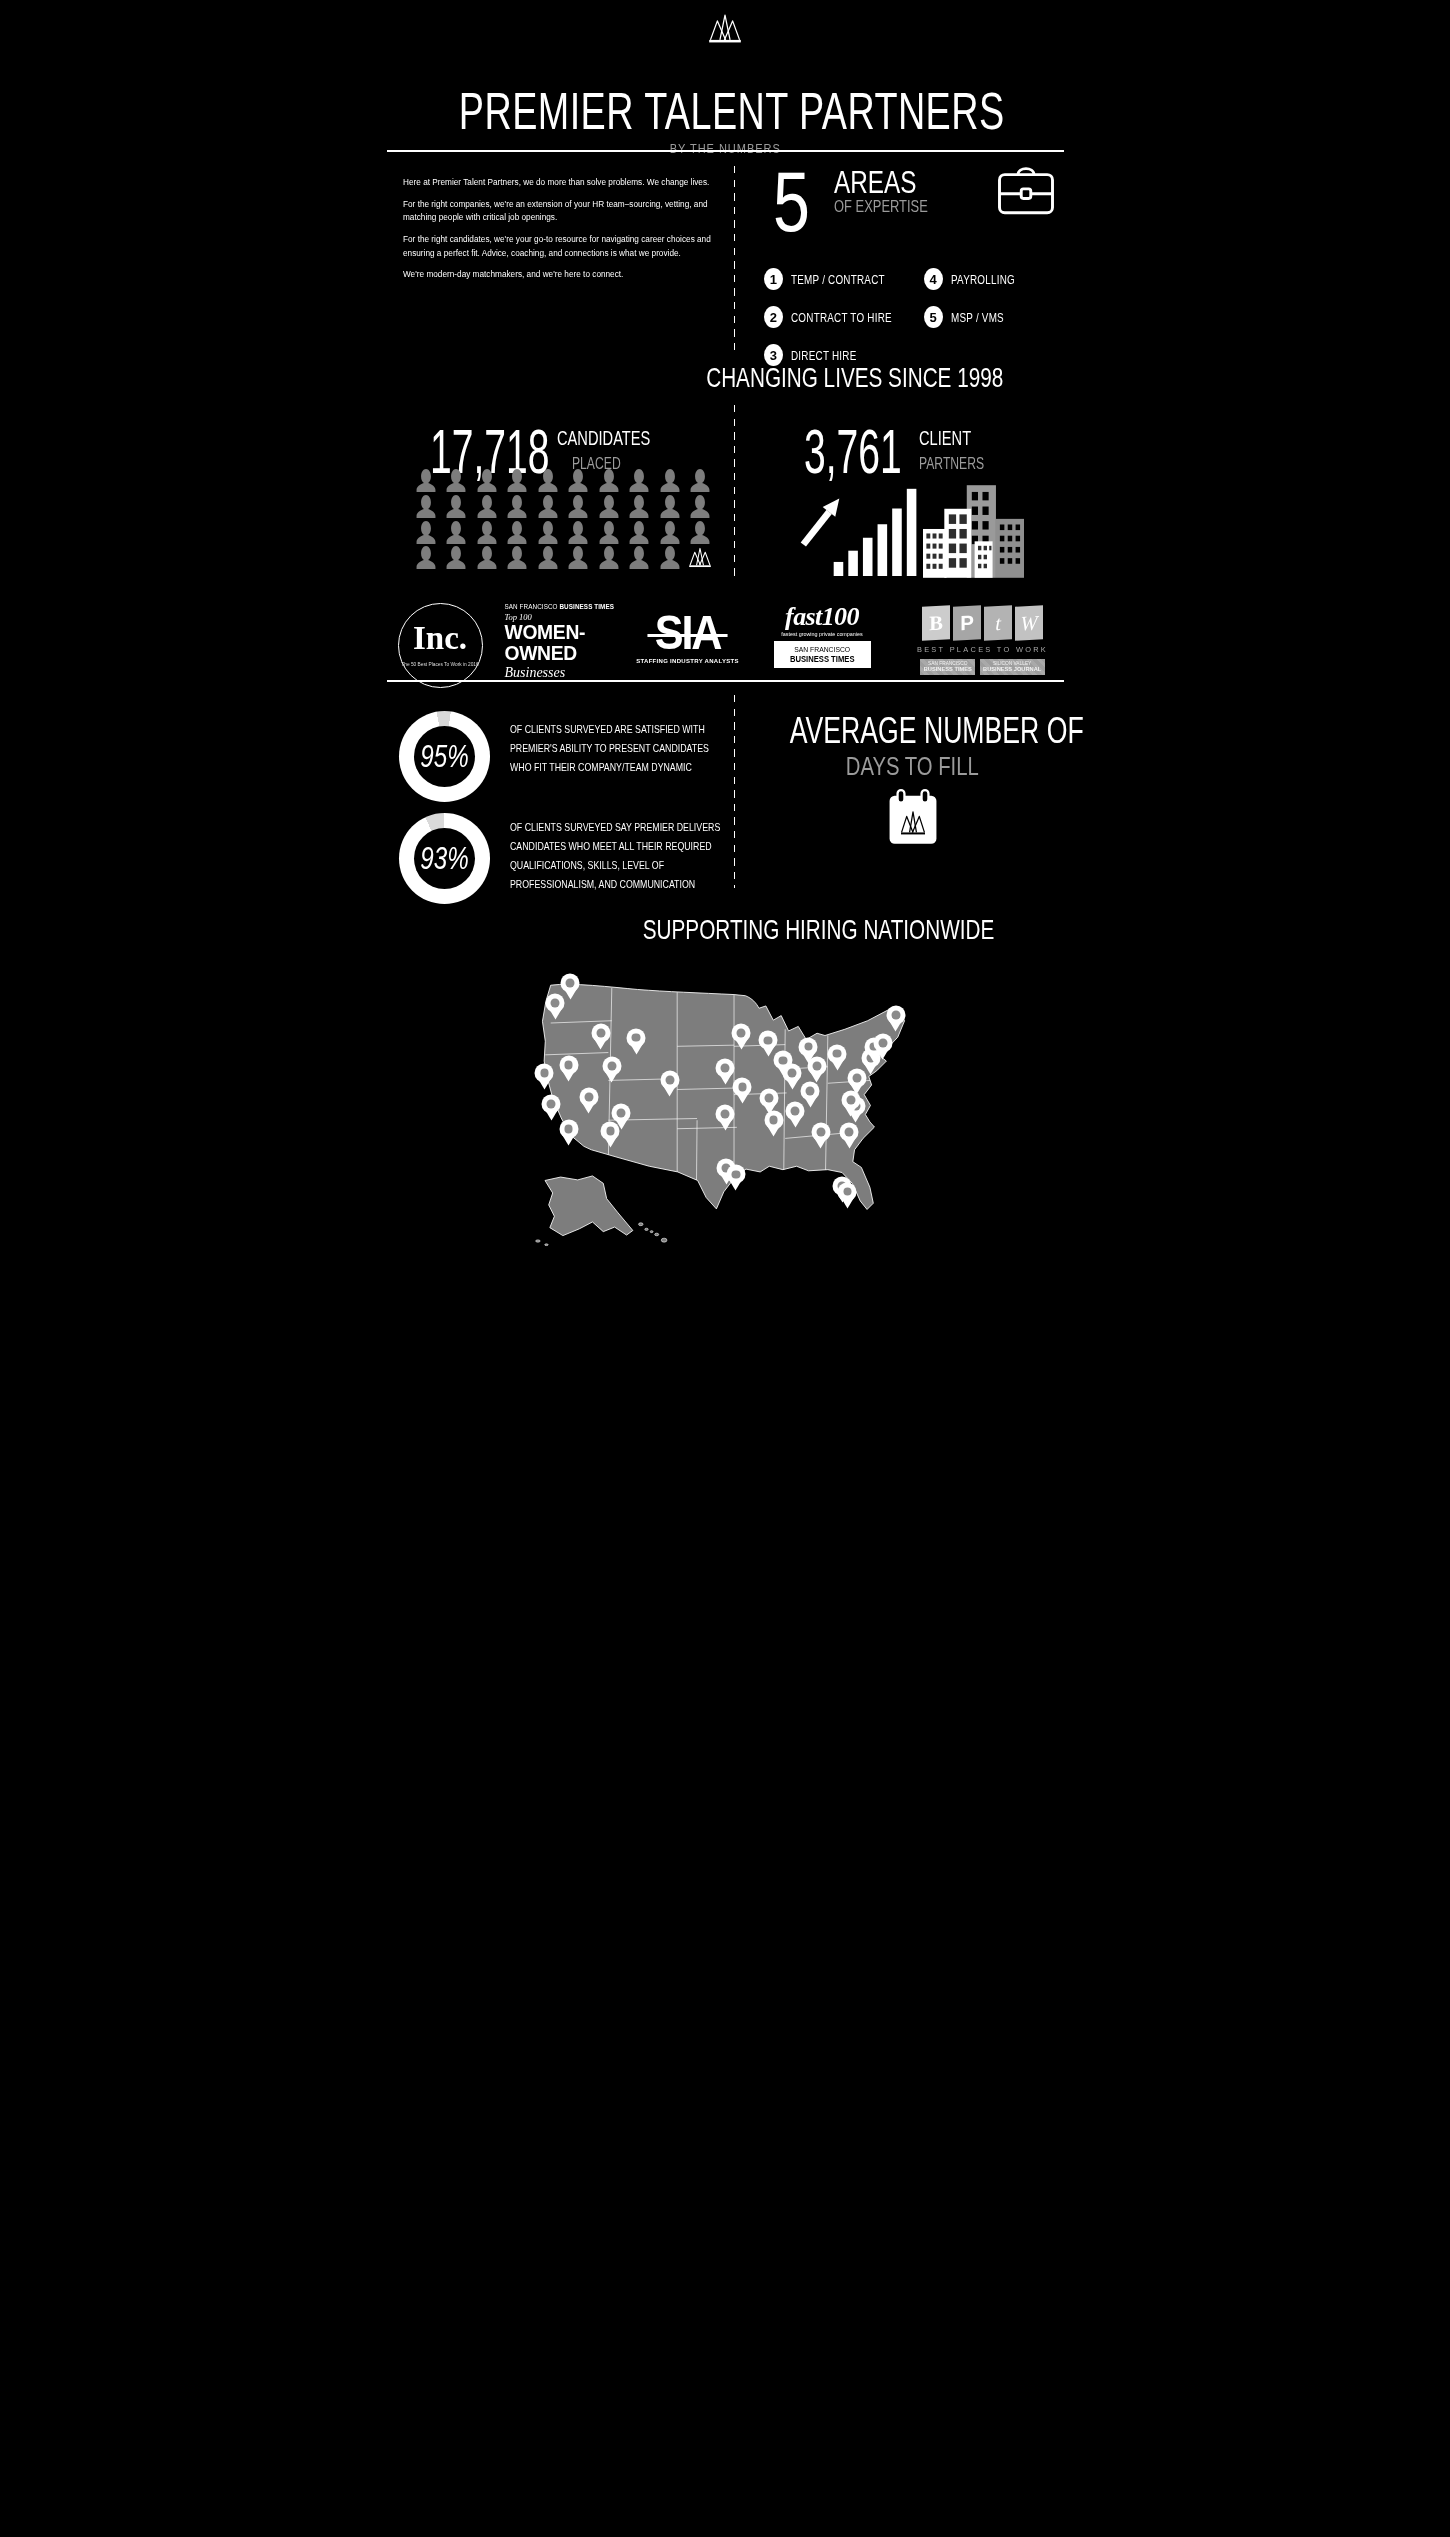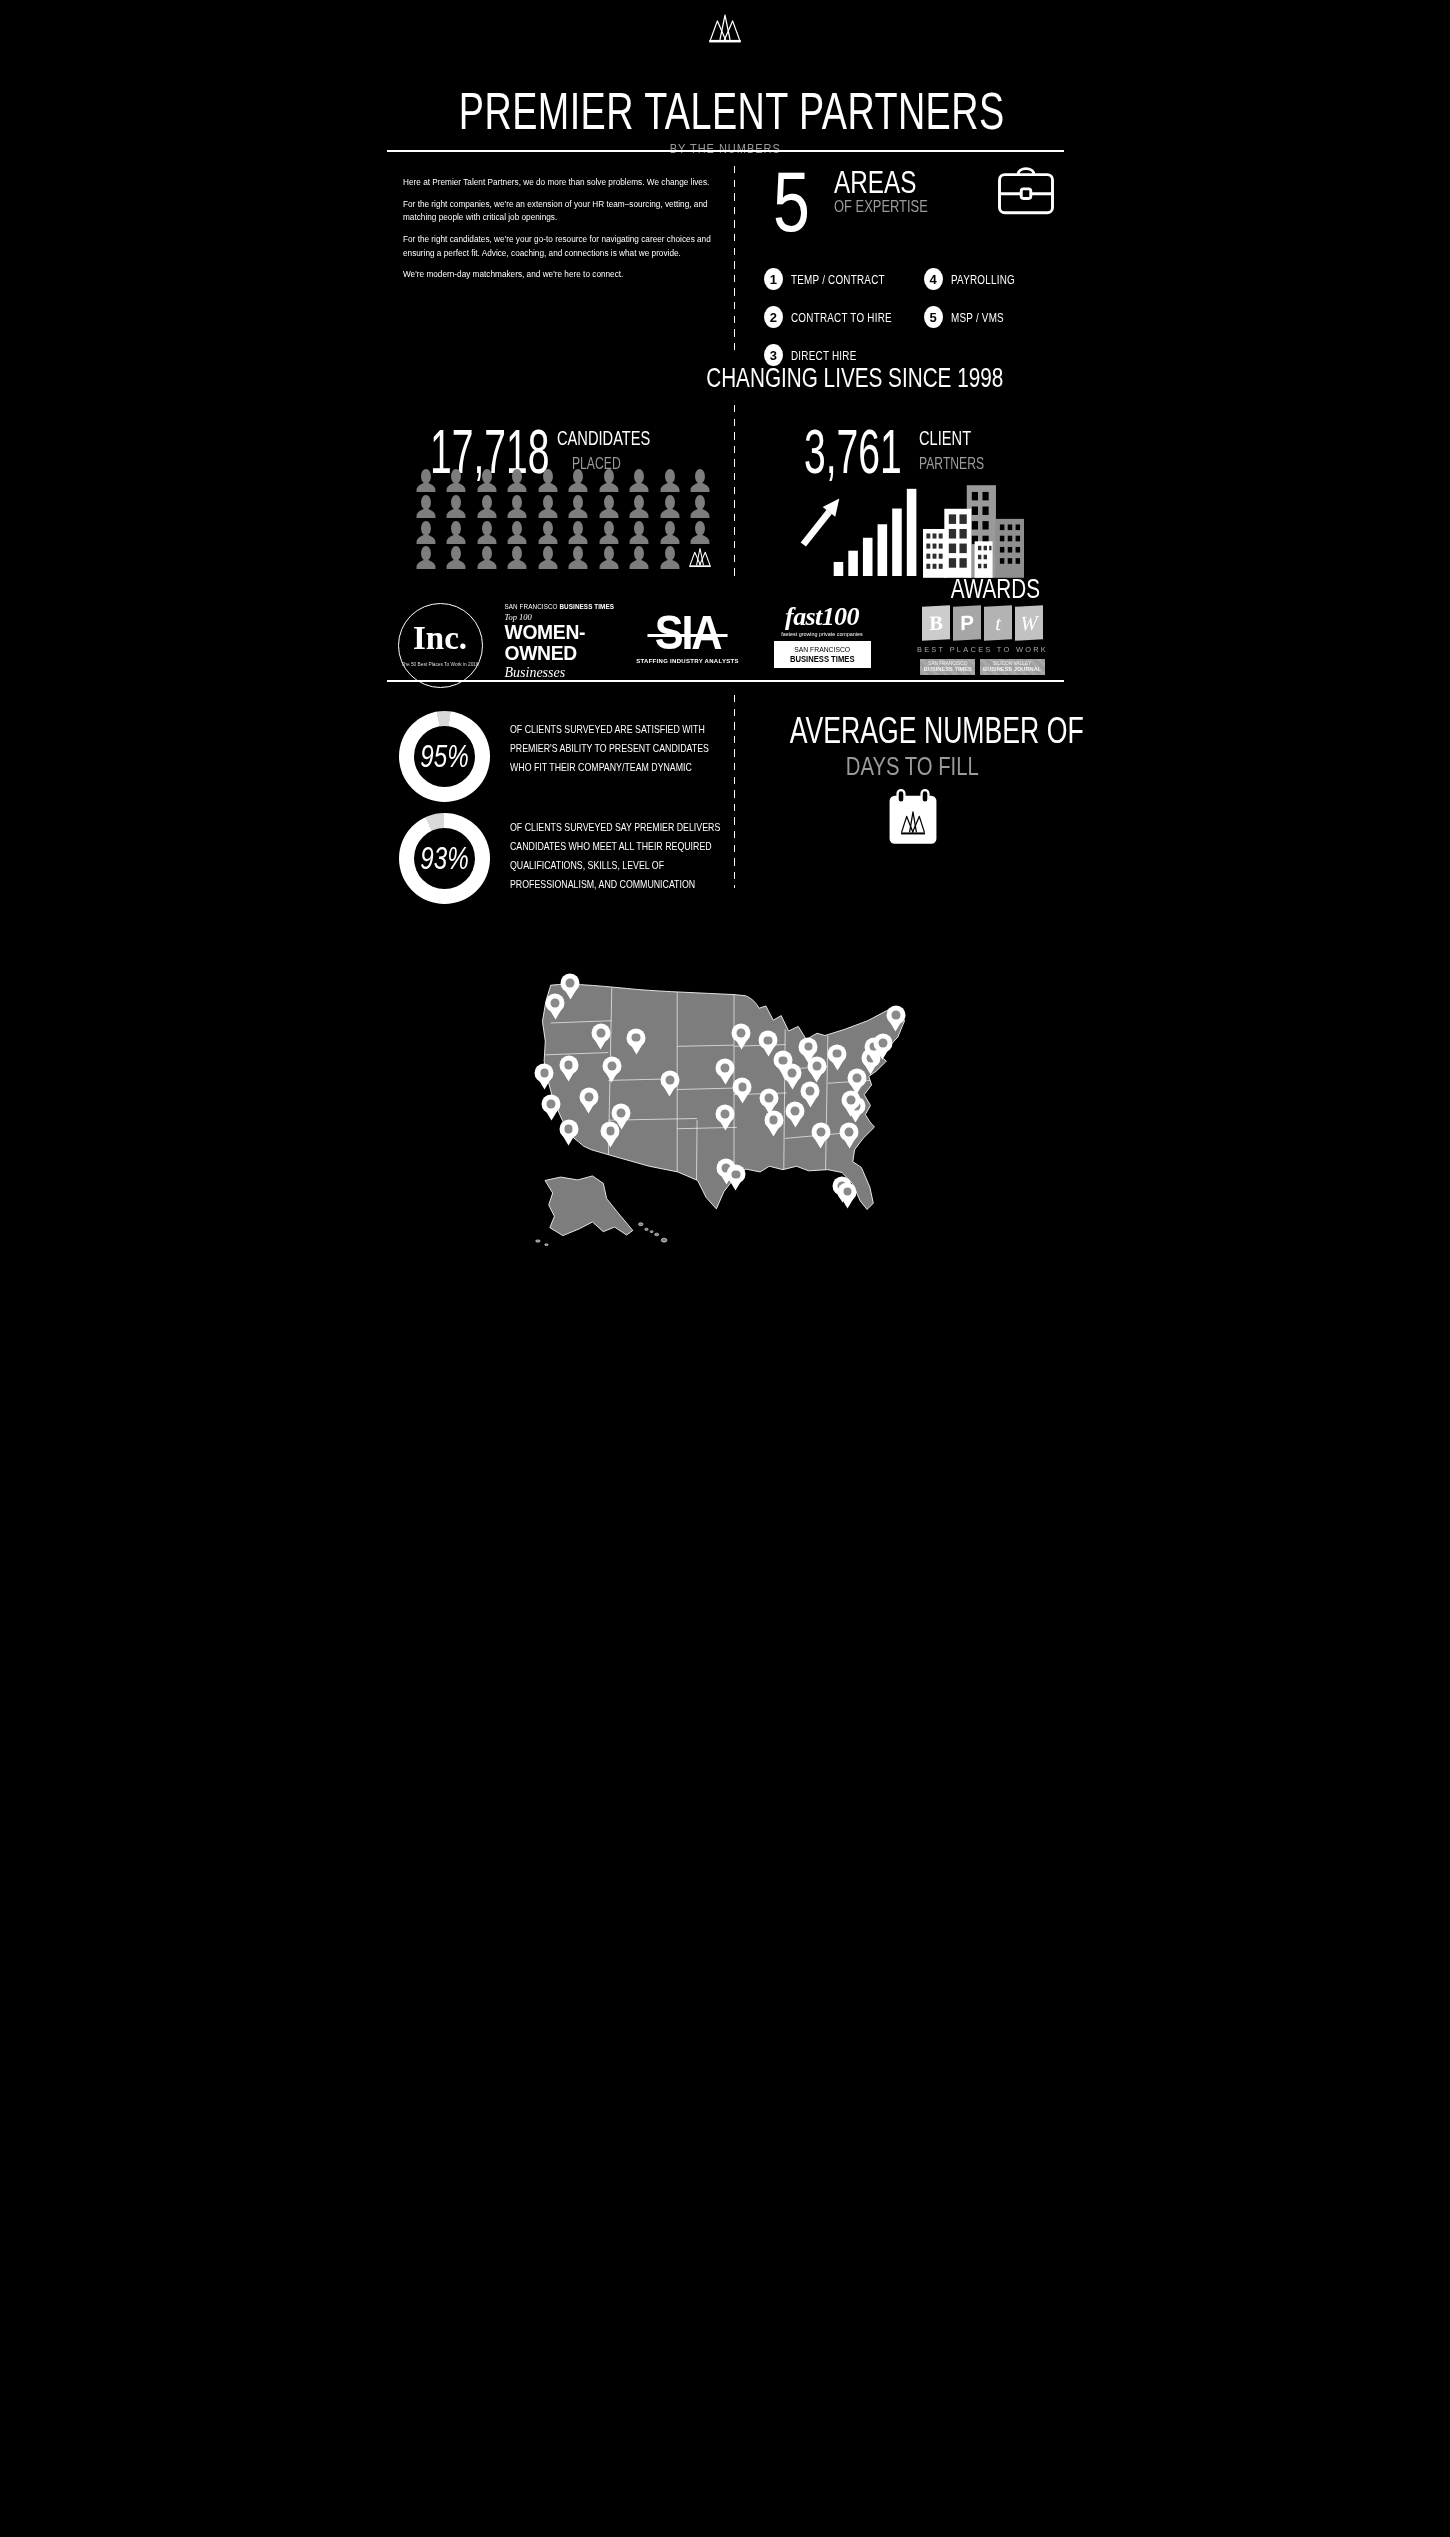--- a/index.html
+++ b/index.html
@@ -469,25 +469,20 @@
           <rect x="108" y="108" width="6" height="8"></rect>
           <rect x="118" y="108" width="4" height="8"></rect>
         <rect x="98" y="124" width="6" height="8"></rect>
           <rect x="108" y="124" width="6" height="8"></rect>
         <rect x="98" y="140" width="6" height="8"></rect>
           <rect x="108" y="140" width="6" height="8"></rect>
       </g>
     </svg>
   </div>
 
-  <div class="lined-head" style="top:573px">
-    <div class="ln"></div>
-    <div class="tx"><span class="cx">AWARDS</span></div>
-    <div class="ln"></div>
-  </div>
 
   <div class="inc-badge">
     <div class="inc-name">Inc.</div>
     <div class="inc-cap">The 50 Best Places To Work in 2016</div>
   </div>
 
   <div class="women">
     <div class="wo-l1"><span>SAN FRANCISCO</span> <b>BUSINESS TIMES</b></div>
     <div class="wo-top100">Top 100</div>
     <div class="wo-big">WOMEN-</div>
@@ -557,20 +552,21 @@
         <path d="M22 76 L31 48 L42 76"></path>
           <path d="M41 76 L53 48 L62 76"></path>
           <path d="M36 76 L42 40 L48 76"></path>
       </g>
       <rect x="21" y="76" width="42" height="3.5" fill="#000"></rect>
     </svg>
   </div>
 
   <div class="lined-head" style="top:914px">
     <div class="ln"></div>
+    <div class="tx"><span class="cx">SUPPORTING HIRING NATIONWIDE</span></div>
     <div class="ln"></div>
   </div>
 
   <div class="map">
     <svg class="base" viewBox="0 0 1460 1020">
       <defs>
         <clipPath id="usclip">
           <path d="M115,85 C190,75 330,92 420,100 C520,108 640,112 760,118 L800,122 C825,132 838,148 848,166 L872,158 L898,208 L926,192 L952,246 L986,230 L1014,276 L1052,254 L1080,262 L1150,240 L1230,210 L1306,170 L1342,182 L1360,210 L1336,268 L1300,306 L1276,336 L1296,352 L1262,386 L1234,406 L1244,436 L1218,470 L1240,508 L1222,540 L1238,566 L1254,584 L1214,624 L1184,664 L1178,706 L1208,726 L1238,796 L1250,852 L1228,874 L1204,844 L1176,782 L1140,744 L1090,734 L1022,738 L980,722 L932,734 L884,722 L852,742 L802,732 L762,762 L724,812 L698,872 L662,832 L632,772 L562,742 L462,722 L362,694 L258,664 L232,652 L184,612 L152,552 L122,482 L106,422 L92,352 L96,282 L86,212 L98,142 Z"></path>
         </clipPath>
       </defs>

